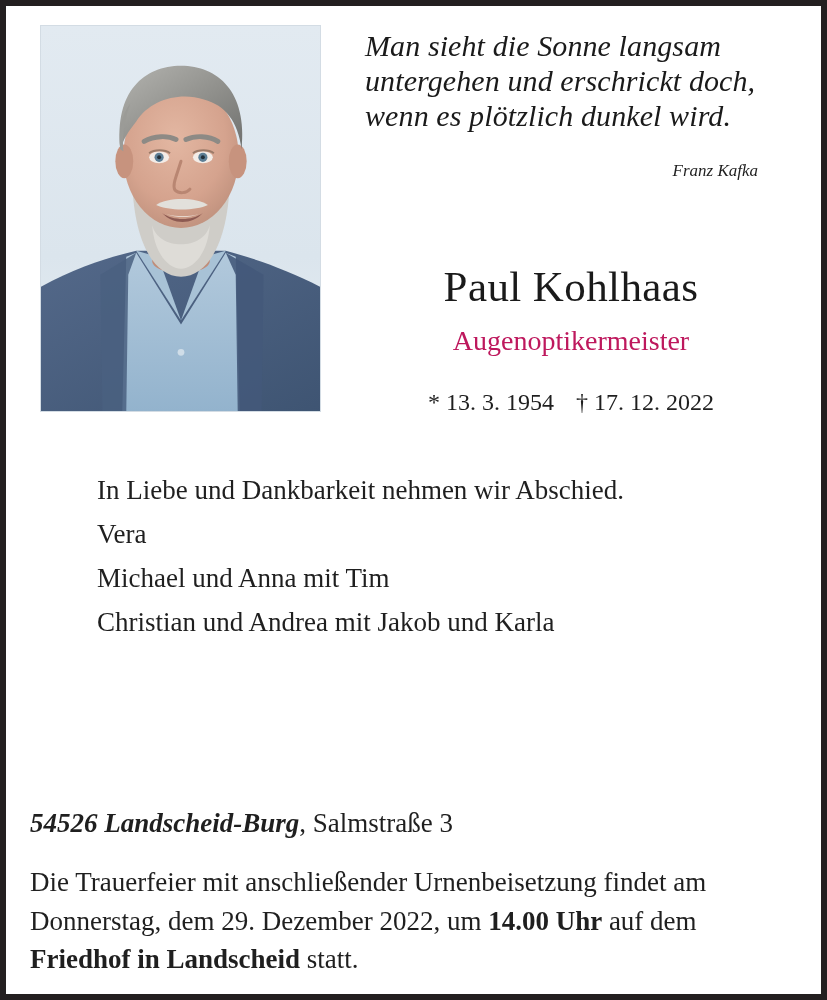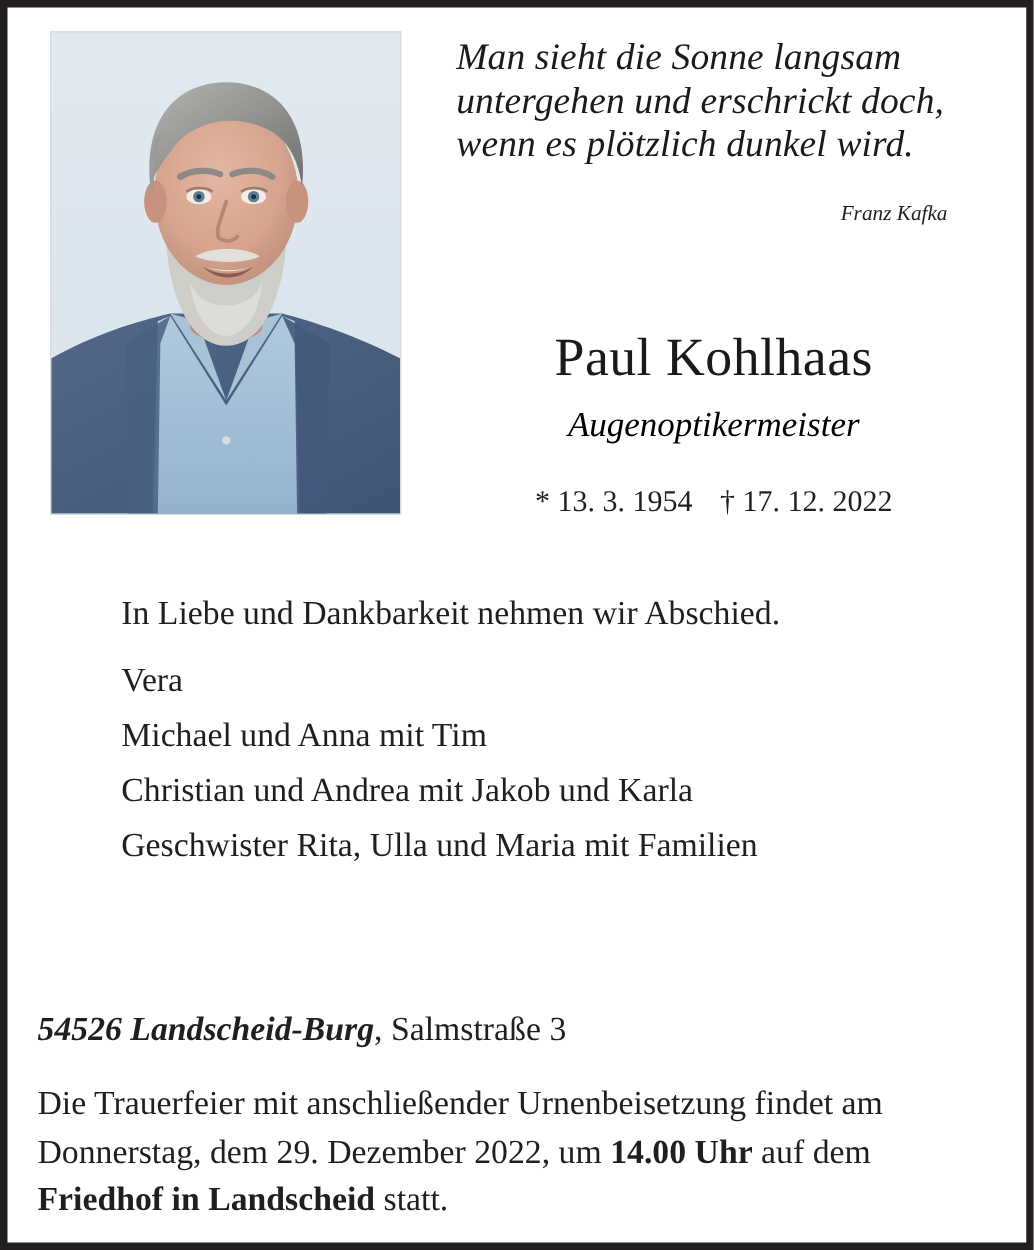--- a/index.html
+++ b/index.html
@@ -97,22 +97,21 @@
     color: #1a1a1a;
   }
   #profession {
     position: absolute;
     left: 0;
     top: 318px;
     width: 470px;
     text-align: center;
     font-size: 28px;
     line-height: 34px;
-    color: #000000;
-    font-style: italic;
+    color: #be185d;
   }
   #dates {
     position: absolute;
     left: 0;
     top: 380px;
     width: 470px;
     text-align: center;
     font-size: 24px;
     line-height: 32px;
     color: #1f1f1f;
@@ -122,21 +121,21 @@
   
   #mourners {
     position: absolute;
     left: 91px;
     top: 462px;
     width: 700px;
     font-size: 27px;
     line-height: 44px;
     color: #1f1f1f;
   }
-  #mourners .lead { margin-bottom: 10px; }
+  #mourners .lead { }
   #mourners .m-line { white-space: nowrap; }
 
   
   #bottom {
     position: absolute;
     left: 24px;
     top: 800px;
     width: 770px;
     font-size: 27px;
     color: #1f1f1f;
@@ -254,21 +253,20 @@
           <span>17. 12. 2022</span>
         </div>
       </div>
     </div>
 
     <div id="mourners">
       <div class="lead">In Liebe und Dankbarkeit nehmen wir Abschied.</div>
       <div class="m-line">Vera</div>
       <div class="m-line">Michael und Anna mit Tim</div>
       <div class="m-line">Christian und Andrea mit Jakob und Karla</div>
-      <div class="m-line">Geschwister Rita, Ulla und Maria mit Familien</div>
     </div>
 
     <div id="bottom">
       <div id="address"><b>54526 Landscheid-Burg</b><span>, Salmstraße 3</span></div>
       <div id="ceremony"><span>Die Trauerfeier mit anschließender Urnenbeisetzung findet am Donnerstag, dem 29. Dezember 2022, um </span><b>14.00 Uhr</b><span> auf dem </span><b>Friedhof in Landscheid</b><span> statt.</span></div>
     </div>
 
   </div>
 </div>
 

